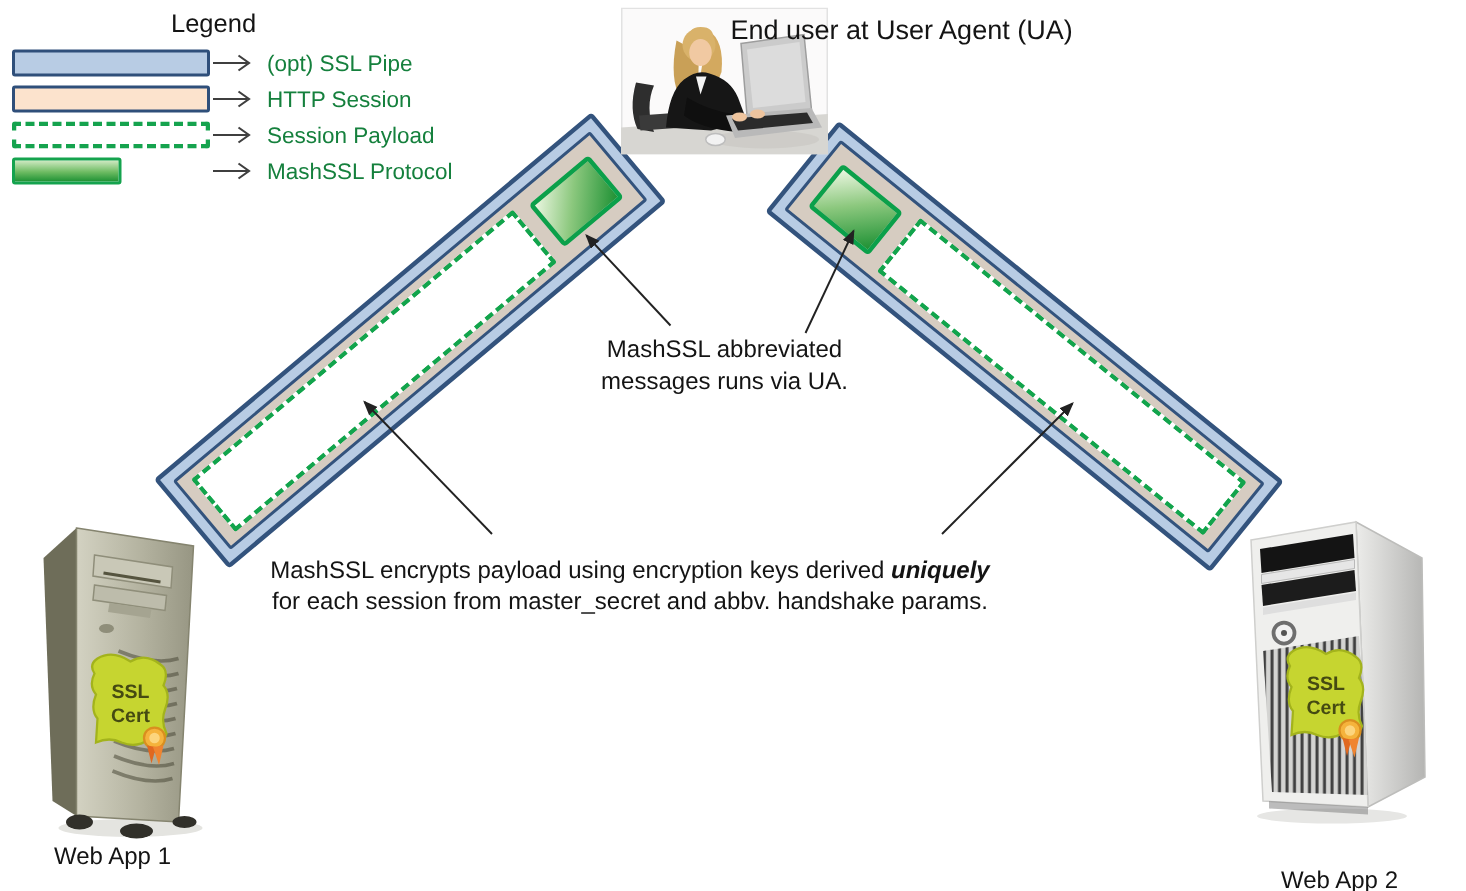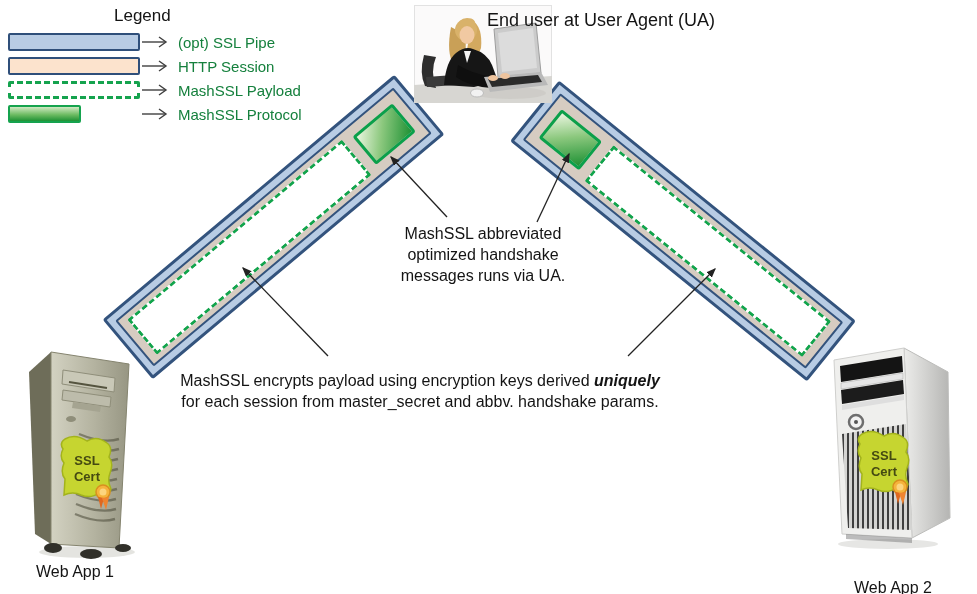--- a/index.html
+++ b/index.html
@@ -87,21 +87,21 @@
     </div>
 
     <div class="legend-row">
       <div class="swatch-wrap">
           <div class="swatch swatch-payload"></div>
         </div>
       <svg class="legend-arrow" width="30" height="12" viewBox="0 0 30 12">
           <line x1="0" y1="6" x2="23" y2="6" stroke="#3f3f3f" stroke-width="1.4"></line>
           <polyline points="17,1 24,6 17,11" fill="none" stroke="#3f3f3f" stroke-width="1.4"></polyline>
         </svg>
-      <span class="legend-label">MashSSL Payload</span>
+      <span class="legend-label">Session Payload</span>
     </div>
 
     <div class="legend-row">
       <div class="swatch-wrap">
           <div class="swatch swatch-protocol"></div>
         </div>
       <svg class="legend-arrow" width="30" height="12" viewBox="0 0 30 12">
           <line x1="0" y1="6" x2="23" y2="6" stroke="#3f3f3f" stroke-width="1.4"></line>
           <polyline points="17,1 24,6 17,11" fill="none" stroke="#3f3f3f" stroke-width="1.4"></polyline>
         </svg>
@@ -155,21 +155,20 @@
     <polygon points="84,28 119,23 123,63 88,67" fill="#dcdcdc"></polygon>
     <polygon points="70,72 127,67 134,80 76,87" fill="#b9b9b9"></polygon>
     <polygon points="74,74 124,70 128,77 78,82" fill="#2b2b2b"></polygon>
     <ellipse cx="79" cy="73" rx="5" ry="3" fill="#eec49e"></ellipse>
     <ellipse cx="91" cy="71" rx="5" ry="3" fill="#eec49e"></ellipse>
     <ellipse cx="63" cy="88" rx="6.5" ry="4" fill="#f2f2f2" stroke="#bdbdbd"></ellipse>
   </svg>
 
   <div class="annot annot-handshake">
     <div>MashSSL abbreviated</div>
-    <div>optimized handshake</div>
     <div>messages runs via UA.</div>
   </div>
 
   <div class="annot annot-encryption">
     <span>MashSSL encrypts payload using encryption keys derived </span><span class="emphasis">uniquely</span><br>
     <span>for each session from master_secret and abbv. handshake params.</span>
   </div>
 
   <div class="tower tower-1">
     <svg width="114" height="222" viewBox="0 0 114 222">

